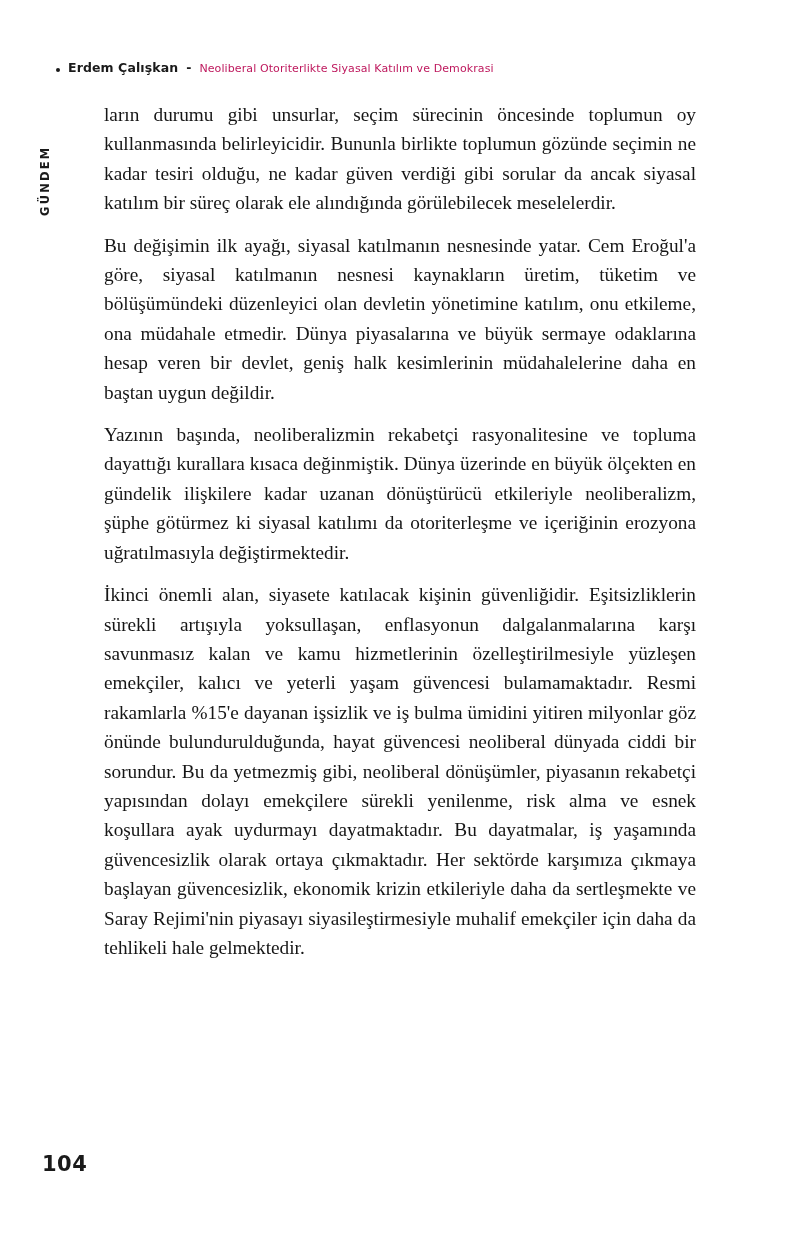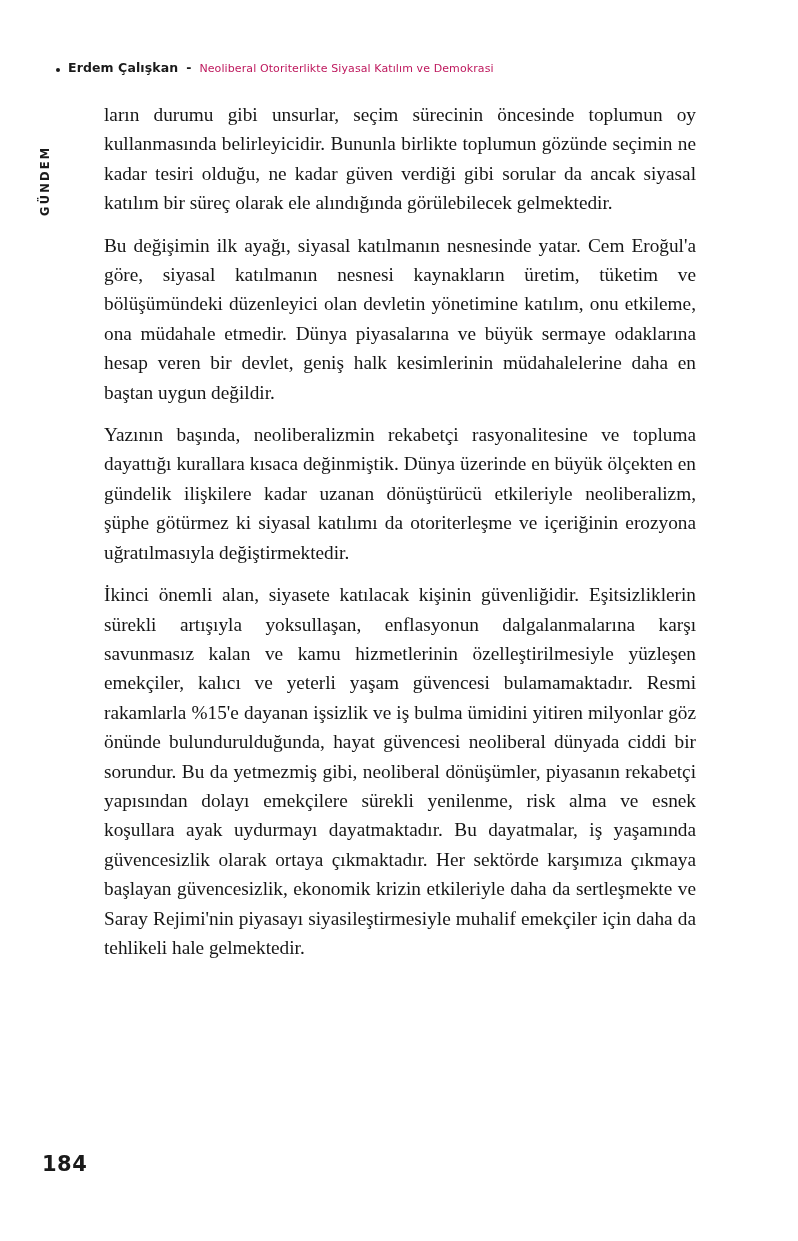--- a/index.html
+++ b/index.html
@@ -129,21 +129,21 @@
     <span class="head-author">Erdem Çalışkan</span>
     <span class="head-dash">-</span>
     <span class="head-title">Neoliberal Otoriterlikte Siyasal Katılım ve Demokrasi</span>
   </div>
 
   <div class="side-tab">
     <span class="side-tab-text">GÜNDEM</span>
   </div>
 
   <div class="column">
-    <p class="para">ların durumu gibi unsurlar, seçim sürecinin öncesinde toplumun oy kullanmasında belirleyicidir. Bununla birlikte toplumun gözünde seçimin ne kadar tesiri olduğu, ne kadar güven verdiği gibi sorular da ancak siyasal katılım bir süreç olarak ele alındığında görülebilecek gelmektedir.</p>
+    <p class="para">ların durumu gibi unsurlar, seçim sürecinin öncesinde toplumun oy kullanmasında belirleyicidir. Bununla birlikte toplumun gözünde seçimin ne kadar tesiri olduğu, ne kadar güven verdiği gibi sorular da ancak siyasal katılım bir süreç olarak ele alındığında görülebilecek meselelerdir.</p>
     <p class="para">Bu değişimin ilk ayağı, siyasal katılmanın nesnesinde yatar. Cem Eroğul'a göre, siyasal katılmanın nesnesi kaynakların üretim, tüketim ve bölüşümündeki düzenleyici olan devletin yönetimine katılım, onu etkileme, ona müdahale etmedir. Dünya piyasalarına ve büyük sermaye odaklarına hesap veren bir devlet, geniş halk kesimlerinin müdahalelerine daha en baştan uygun değildir.</p>
     <p class="para">Yazının başında, neoliberalizmin rekabetçi rasyonalitesine ve topluma dayattığı kurallara kısaca değinmiştik. Dünya üzerinde en büyük ölçekten en gündelik ilişkilere kadar uzanan dönüştürücü etkileriyle neoliberalizm, şüphe götürmez ki siyasal katılımı da otoriterleşme ve içeriğinin erozyona uğratılmasıyla değiştirmektedir.</p>
     <p class="para">İkinci önemli alan, siyasete katılacak kişinin güvenliğidir. Eşitsizliklerin sürekli artışıyla yoksullaşan, enflasyonun dalgalanmalarına karşı savunmasız kalan ve kamu hizmetlerinin özelleştirilmesiyle yüzleşen emekçiler, kalıcı ve yeterli yaşam güvencesi bulamamaktadır. Resmi rakamlarla %15'e dayanan işsizlik ve iş bulma ümidini yitiren milyonlar göz önünde bulundurulduğunda, hayat güvencesi neoliberal dünyada ciddi bir sorundur. Bu da yetmezmiş gibi, neoliberal dönüşümler, piyasanın rekabetçi yapısından dolayı emekçilere sürekli yenilenme, risk alma ve esnek koşullara ayak uydurmayı dayatmaktadır. Bu dayatmalar, iş yaşamında güvencesizlik olarak ortaya çıkmaktadır. Her sektörde karşımıza çıkmaya başlayan güvencesizlik, ekonomik krizin etkileriyle daha da sertleşmekte ve Saray Rejimi'nin piyasayı siyasileştirmesiyle muhalif emekçiler için daha da tehlikeli hale gelmektedir.</p>
   </div>
 
-  <div class="folio">184</div>
+  <div class="folio">104</div>
 
 </div>
 
 </body></html>

